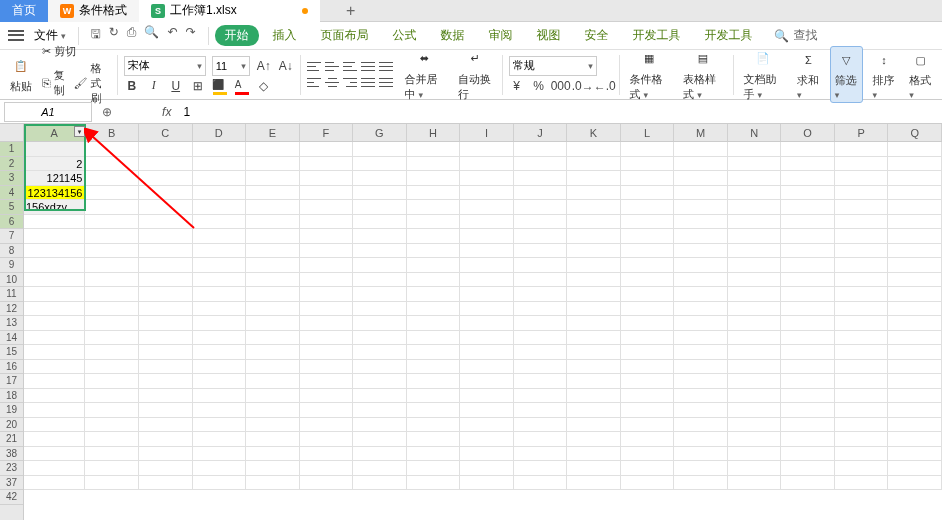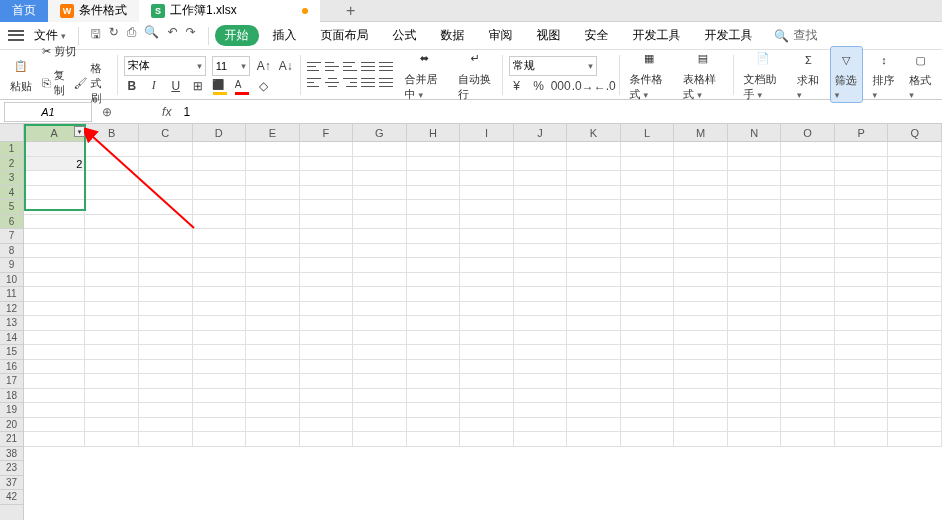--- a/index.html
+++ b/index.html
@@ -17,21 +17,21 @@
 .tab-add { width: 22px; text-align: center; color: #666; font-size: 16px; margin-left: 20px; }
 
 
 .menu-bar { height: 28px; display: flex; align-items: center; padding: 0 8px; gap: 4px; border-bottom: 1px solid #e0e0e0; }
 .menu-icon { width: 16px; height: 14px; display: flex; flex-direction: column; justify-content: space-around; }
 .menu-icon span { height: 2px; background: #555; }
 .file-menu { padding: 0 6px; display: flex; align-items: center; gap: 3px; }
 .qa-icons { display: flex; gap: 8px; margin: 0 6px; color: #555; }
 .qa-icons span { cursor: pointer; }
 .menu-sep { width: 1px; height: 18px; background: #ddd; margin: 0 2px; }
-.menu-tab { padding: 0 10px; color: #000000; cursor: pointer; }
+.menu-tab { padding: 0 10px; color: #4d7c0f; cursor: pointer; }
 .menu-tab.active { background: #2fa866; color: #fff; border-radius: 10px; padding: 2px 10px; }
 .search { display: flex; align-items: center; gap: 4px; margin-left: 8px; color: #666; }
 
 
 .ribbon { height: 50px; display: flex; align-items: center; padding: 2px 6px; gap: 6px; border-bottom: 1px solid #ccc; }
 .ribbon-group { display: flex; flex-direction: column; gap: 2px; }
 .ribbon-row { display: flex; align-items: center; gap: 6px; }
 .big-btn { display: flex; flex-direction: column; align-items: center; gap: 2px; padding: 0 4px; cursor: pointer; font-size: 11px; color: #333; }
 .big-btn.active { background: #d8e8f8; border: 1px solid #8cb8e8; border-radius: 3px; padding: 2px 4px; }
 .icon-lg { width: 22px; height: 22px; display: flex; align-items: center; justify-content: center; }
@@ -387,20 +387,77 @@
           <div class="cell" style="width: 54px;"></div>
           <div class="cell" style="width: 54px;"></div>
           <div class="cell" style="width: 54px;"></div>
           <div class="cell" style="width: 54px;"></div>
           <div class="cell" style="width: 54px;"></div>
           <div class="cell" style="width: 54px;"></div>
           <div class="cell" style="width: 54px;"></div>
           <div class="cell" style="width: 54px;"></div>
         </div>
         <div class="cell-row">
+          <div class="cell selected" style="width: 62px;">121145</div>
+          <div class="cell" style="width: 54px;"></div>
+          <div class="cell" style="width: 54px;"></div>
+          <div class="cell" style="width: 54px;"></div>
+          <div class="cell" style="width: 54px;"></div>
+          <div class="cell" style="width: 54px;"></div>
+          <div class="cell" style="width: 54px;"></div>
+          <div class="cell" style="width: 54px;"></div>
+          <div class="cell" style="width: 54px;"></div>
+          <div class="cell" style="width: 54px;"></div>
+          <div class="cell" style="width: 54px;"></div>
+          <div class="cell" style="width: 54px;"></div>
+          <div class="cell" style="width: 54px;"></div>
+          <div class="cell" style="width: 54px;"></div>
+          <div class="cell" style="width: 54px;"></div>
+          <div class="cell" style="width: 54px;"></div>
+          <div class="cell" style="width: 54px;"></div>
+        </div>
+        <div class="cell-row">
+          <div class="cell yellow" style="width: 62px;">123134156</div>
+          <div class="cell" style="width: 54px;"></div>
+          <div class="cell" style="width: 54px;"></div>
+          <div class="cell" style="width: 54px;"></div>
+          <div class="cell" style="width: 54px;"></div>
+          <div class="cell" style="width: 54px;"></div>
+          <div class="cell" style="width: 54px;"></div>
+          <div class="cell" style="width: 54px;"></div>
+          <div class="cell" style="width: 54px;"></div>
+          <div class="cell" style="width: 54px;"></div>
+          <div class="cell" style="width: 54px;"></div>
+          <div class="cell" style="width: 54px;"></div>
+          <div class="cell" style="width: 54px;"></div>
+          <div class="cell" style="width: 54px;"></div>
+          <div class="cell" style="width: 54px;"></div>
+          <div class="cell" style="width: 54px;"></div>
+          <div class="cell" style="width: 54px;"></div>
+        </div>
+        <div class="cell-row">
+          <div class="cell left selected" style="width: 62px;">156xdzv</div>
+          <div class="cell" style="width: 54px;"></div>
+          <div class="cell" style="width: 54px;"></div>
+          <div class="cell" style="width: 54px;"></div>
+          <div class="cell" style="width: 54px;"></div>
+          <div class="cell" style="width: 54px;"></div>
+          <div class="cell" style="width: 54px;"></div>
+          <div class="cell" style="width: 54px;"></div>
+          <div class="cell" style="width: 54px;"></div>
+          <div class="cell" style="width: 54px;"></div>
+          <div class="cell" style="width: 54px;"></div>
+          <div class="cell" style="width: 54px;"></div>
+          <div class="cell" style="width: 54px;"></div>
+          <div class="cell" style="width: 54px;"></div>
+          <div class="cell" style="width: 54px;"></div>
+          <div class="cell" style="width: 54px;"></div>
+          <div class="cell" style="width: 54px;"></div>
+        </div>
+        <div class="cell-row">
           <div class="cell" style="width: 62px;"></div>
           <div class="cell" style="width: 54px;"></div>
           <div class="cell" style="width: 54px;"></div>
           <div class="cell" style="width: 54px;"></div>
           <div class="cell" style="width: 54px;"></div>
           <div class="cell" style="width: 54px;"></div>
           <div class="cell" style="width: 54px;"></div>
           <div class="cell" style="width: 54px;"></div>
           <div class="cell" style="width: 54px;"></div>
           <div class="cell" style="width: 54px;"></div>

